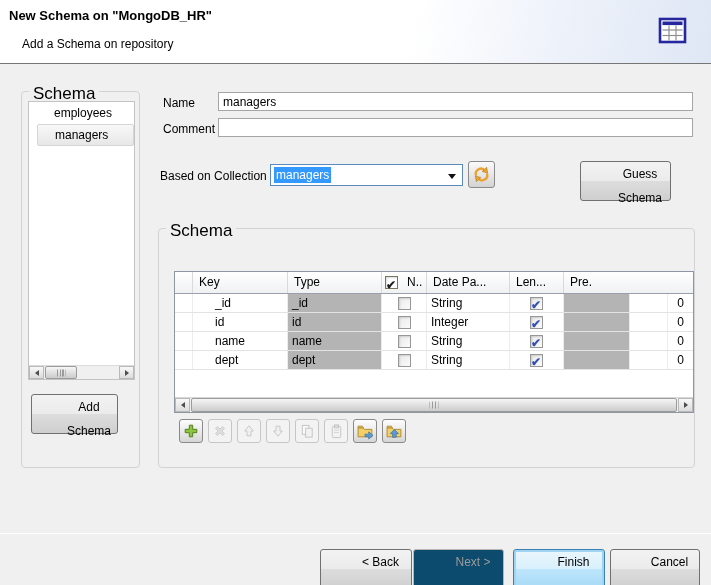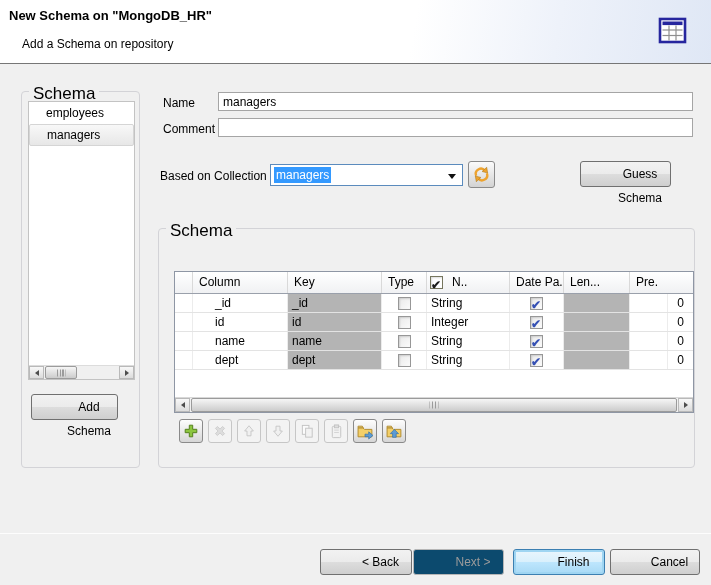--- a/index.html
+++ b/index.html
@@ -16,40 +16,40 @@
 
   
   .groupbox { position:absolute; border:1px solid #d3d3d7; border-radius:4px; }
   .groupbox > .gb-label { position:absolute; top:-8px; left:7px; background:#f0f0f0; padding:0 4px; font-size:17px; }
 
   .gb-left  { left:21px; top:91px; width:119px; height:377px; }
   .gb-right { left:158px; top:228px; width:537px; height:240px; }
 
   
   .schema-list { position:absolute; left:6px; top:9px; width:107px; height:279px; background:#fff; border:1px solid #c3c3c3; }
-  .list-item { height:22px; line-height:22px; padding-left:17px; background:#fff; cursor:default; }
+  .list-item { height:22px; line-height:22px; padding-left:17px; background:#fff; cursor:default;margin-left:8px; }
   .list-item.selected { background:linear-gradient(#f8f8f8,#e7e7e7); border:1px solid #d5d5d5; border-radius:2px; line-height:20px; }
 
   
   .hscroll { position:absolute; background:#f0f0f0; }
   .hs-arrow { position:absolute; top:0; width:15px; height:100%; background:linear-gradient(#f8f8f8,#dcdcdc); border:1px solid #b9b9b9; }
   .hs-arrow.left { left:0; } .hs-arrow.right { right:0; }
   .hs-arrow::after { content:""; position:absolute; top:50%; left:50%; transform:translate(-50%,-50%); width:0; height:0;
     border-top:3.5px solid transparent; border-bottom:3.5px solid transparent; }
   .hs-arrow.left::after  { border-right:4px solid #4d4d4d; }
   .hs-arrow.right::after { border-left:4px solid #4d4d4d; }
   .hs-thumb { position:absolute; top:0; height:100%; background:linear-gradient(#f6f6f6,#cccccc); border:1px solid #9b9b9b; border-radius:2px; }
   .hs-thumb::after { content:""; position:absolute; top:50%; left:50%; transform:translate(-50%,-50%); width:9px; height:7px;
     background:repeating-linear-gradient(90deg,#9b9b9b 0 1px, transparent 1px 3px); }
 
   .list-hscroll { left:0; bottom:0; width:105px; height:14px; border-top:1px solid #dcdcdc; }
   .list-hscroll .hs-thumb { left:16px; width:32px; }
 
   
-  .btn { position:absolute; height:26px; border:1px solid #707070; border-radius:3px; text-align:center; line-height:24px;
+  .btn { position:absolute; height:40px; border:1px solid #707070; border-radius:3px; text-align:center; line-height:24px;
     background:linear-gradient(to bottom,#f2f2f2 0%,#ebebeb 50%,#dddddd 50%,#cfcfcf 100%); font-size:12px; cursor:default;padding-left:29px; }
   .btn.disabled { border-color:#b6b6b6; background:#0c4a6e; color:#9b9b9b; }
   .btn.default { border-color:#3c7fb1; box-shadow:0 0 0 2px #9fd5f2 inset;
     background:linear-gradient(to bottom,#eaf6fd 0%,#d9f0fc 50%,#bee6fd 50%,#a7d9f5 100%); }
 
   .btn-add-schema    { left:9px;  top:302px; width:87px; }
   .btn-remove-schema { left:2px;  top:335px; width:103px; }
 
   
   .fld-label { position:absolute; font-size:12px; }
@@ -158,21 +158,20 @@
 
 <div class="btn" style="left:580px; top:161px; width:91px;">Guess Schema</div>
 
 <div class="groupbox gb-right">
   <span class="gb-label">Schema</span>
 
   <div class="schema-table">
 
     <div class="tgrid thead">
       <div class="hcell"></div>
-      <div class="hcell">Column</div>
       <div class="hcell">Key</div>
       <div class="hcell">Type</div>
       <div class="hcell nullable">
         <span class="cb header checked">
             <span class="check">✔</span>
           </span>
         <span>N..</span>
       </div>
       <div class="hcell">Date Pa...</div>
       <div class="hcell">Len...</div>

